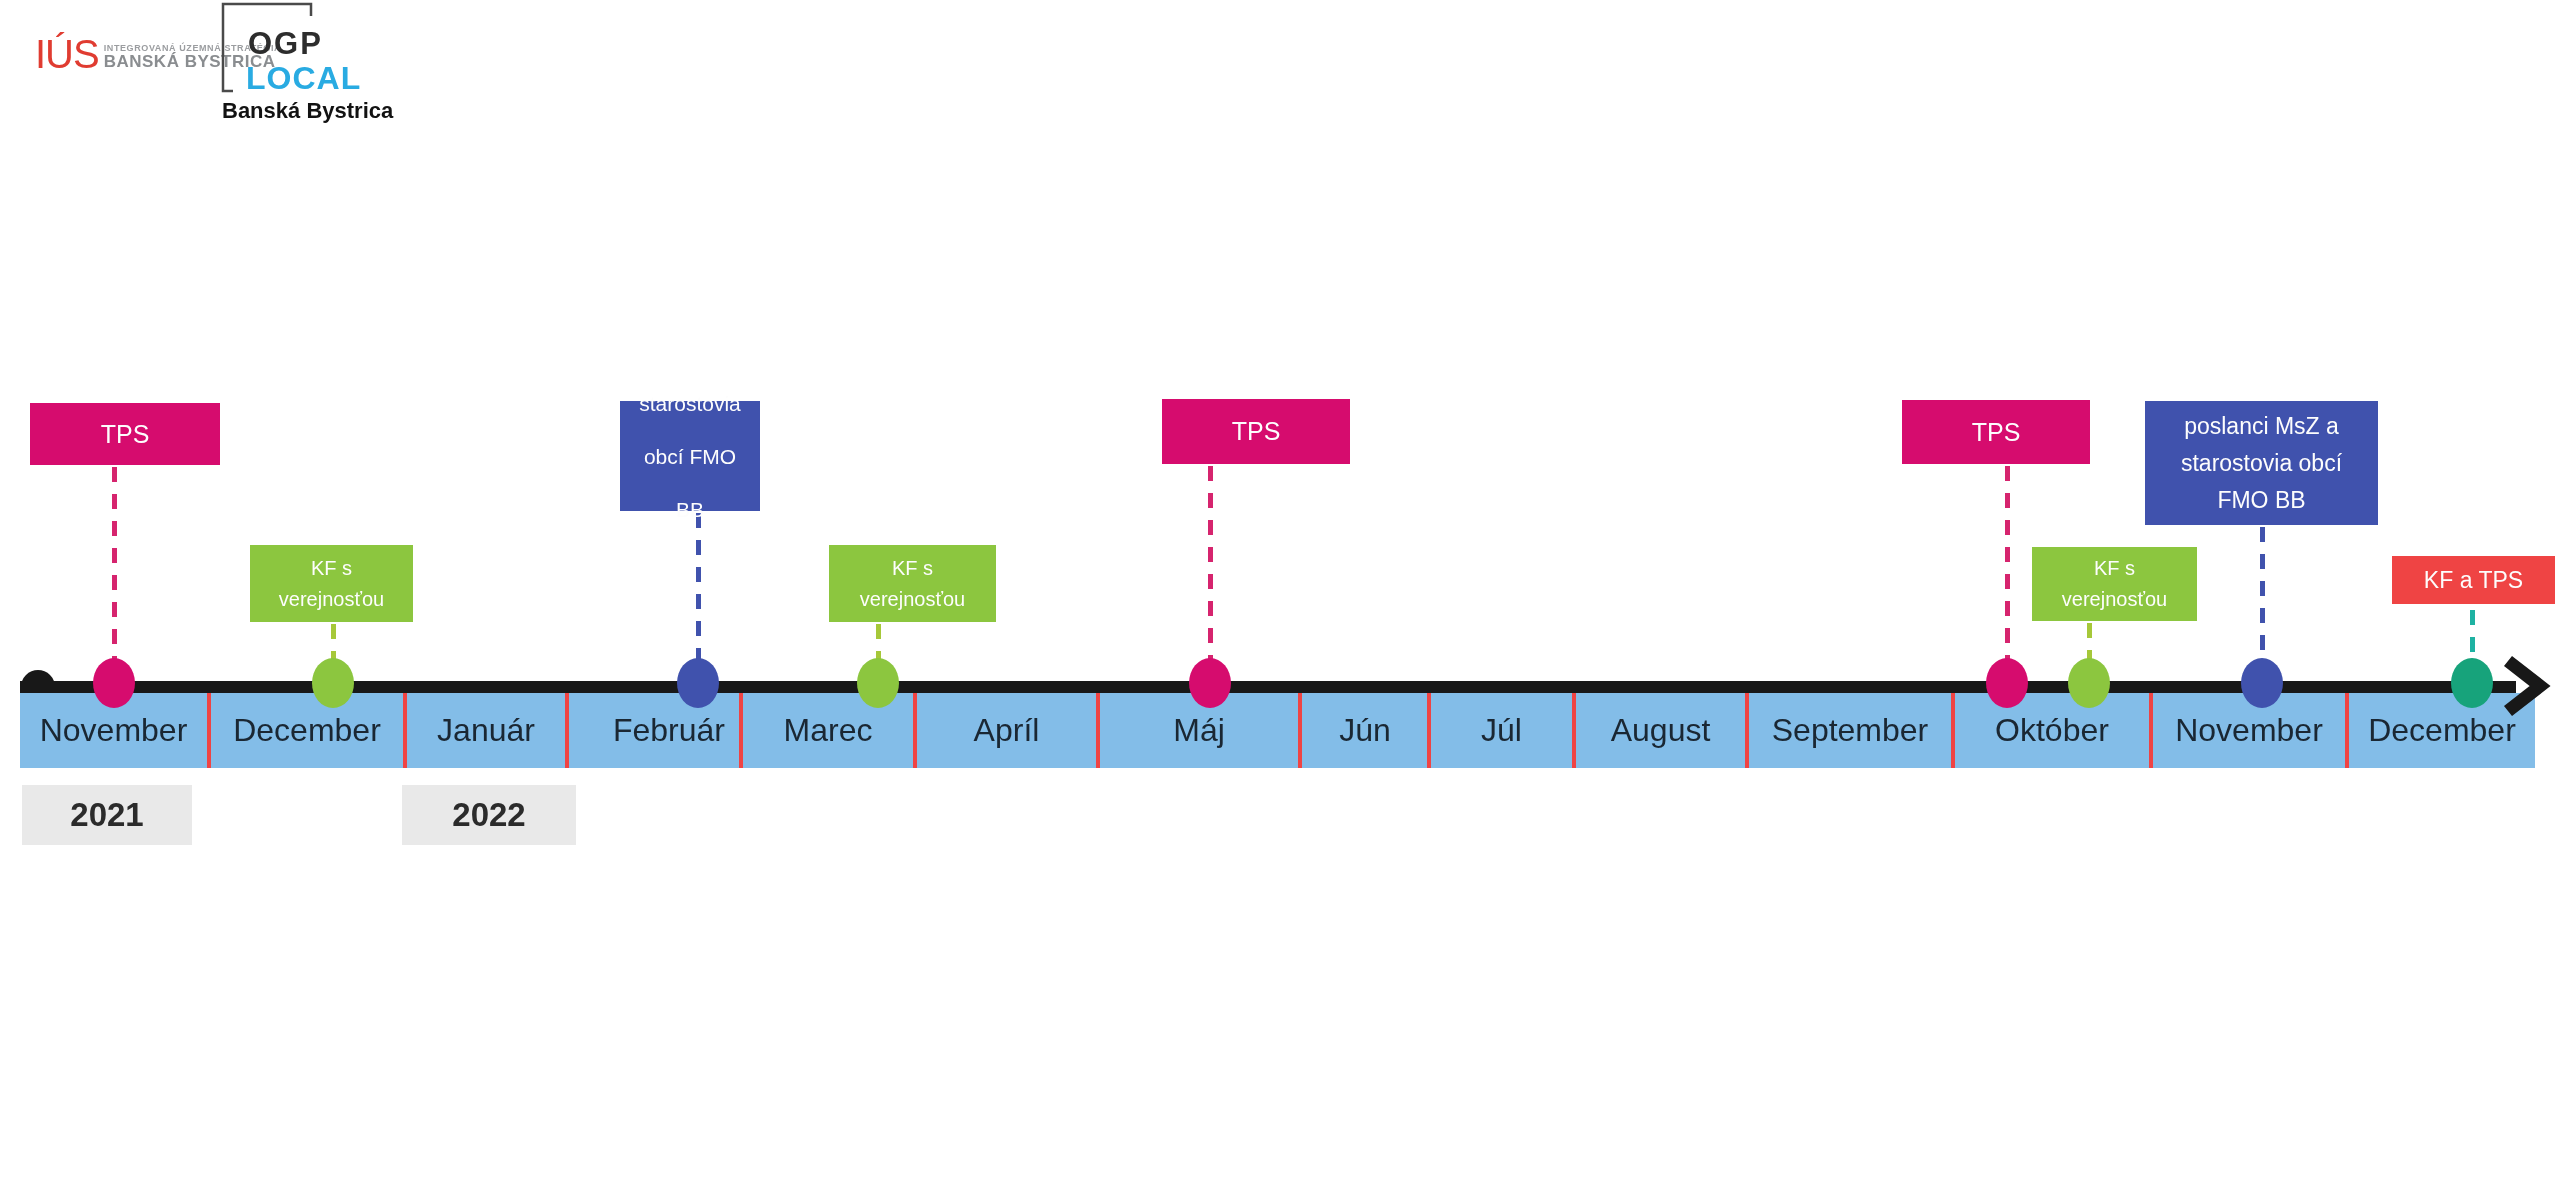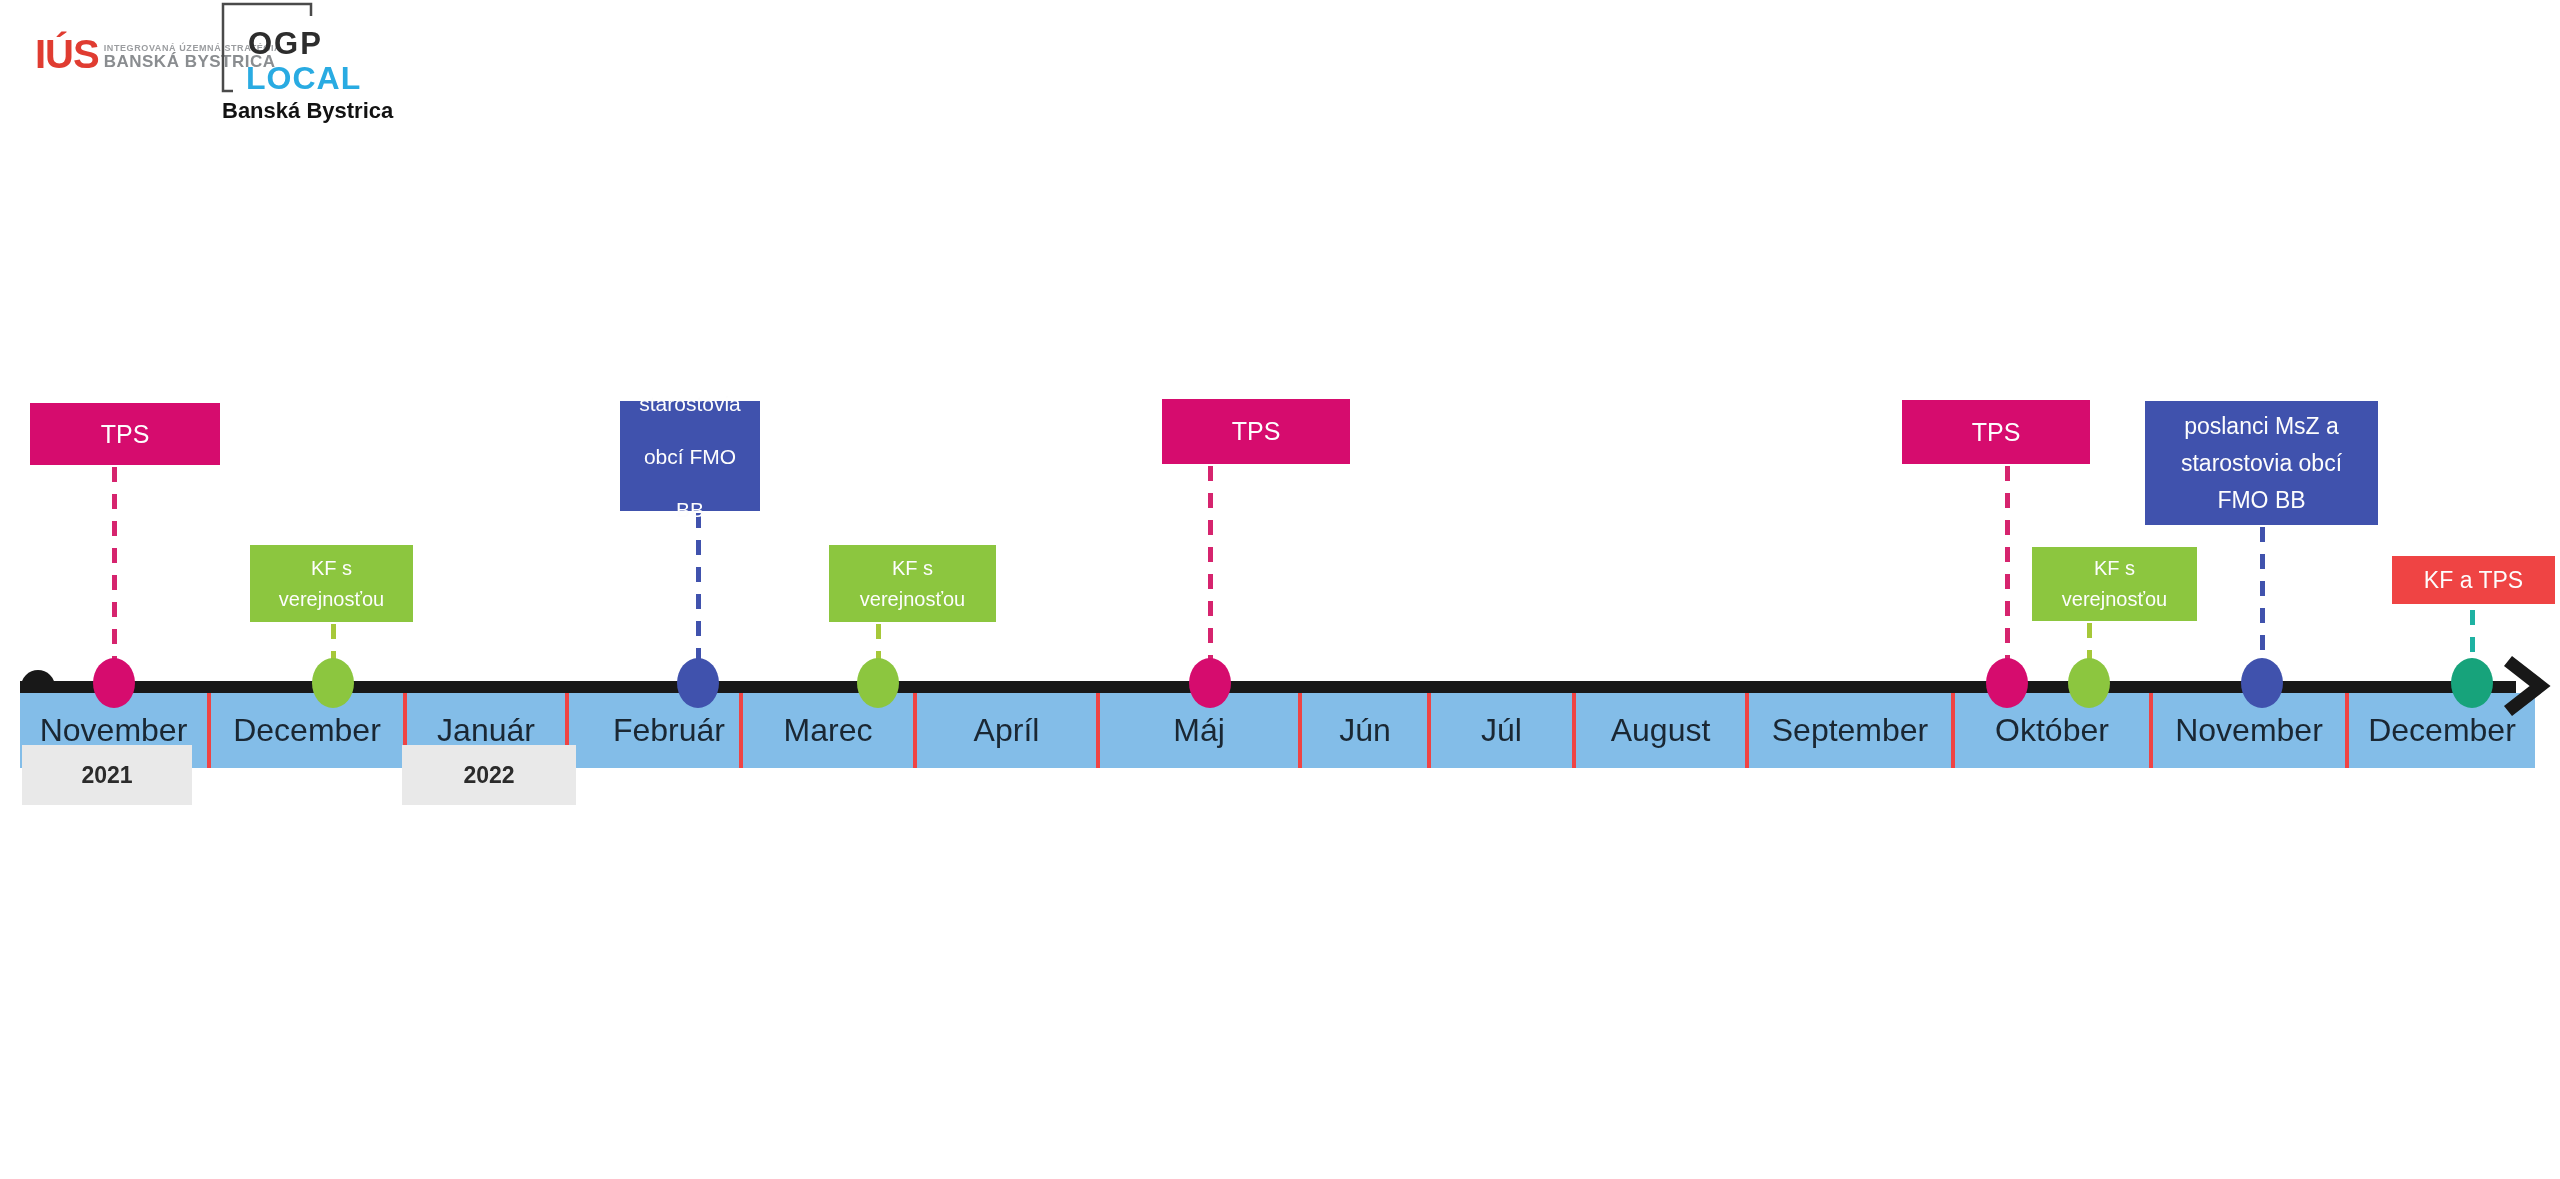--- a/index.html
+++ b/index.html
@@ -2,21 +2,21 @@
 <html style="--pink: #D60C6E; --green: #8CC63F; --blue: #4052AD; --cyan: #1FC7D4; --teal: #17A37B; --pink_dash: #D6246E; --green_dash: #A6C839; --blue_dash: #4052AD; --teal_dash: #1EB2A2; --bar_blue: #83BDE8; --axis_black: #181818; --month_text: #1A2733; --year_bg: #E9E9E9; --title_pink: #D2156B; --ius_red: #E03C31; --ogp_blue: #29ABE2;"><head>
 <meta charset="utf-8">
 <style>
   html,body{margin:0;padding:0;background:#fff;}
   .canvas{
     position:relative;width:2560px;height:1179px;overflow:hidden;background:#fff;
     font-family:"Liberation Sans","DejaVu Sans",sans-serif;
   }
   
   .ius-logo{position:absolute;left:35px;top:38px;display:flex;align-items:flex-end;}
-  .ius-abbr{font-size:40px;font-weight:700;letter-spacing:-1px;color:var(--ius_red);line-height:0.82;}
+  .ius-abbr{font-size:40px;font-weight:400;letter-spacing:-1px;color:var(--ius_red);line-height:0.82;}
   .ius-textblock{margin-left:5px;display:flex;flex-direction:column;}
   .ius-line1{font-size:9px;letter-spacing:0.6px;color:#9B9DA0;font-weight:700;}
   .ius-line2{font-size:17px;letter-spacing:0.5px;color:#8A8D90;font-weight:700;line-height:1.05;}
   .ogp-logo{position:absolute;left:221px;top:2px;width:180px;height:130px;}
   .ogp-bracket{position:absolute;left:0;top:0;}
   .ogp-line1{position:absolute;left:27px;top:24px;font-size:31px;font-weight:800;letter-spacing:2px;color:#2D2D2D;}
   .ogp-line2{position:absolute;left:25px;top:58px;font-size:32px;font-weight:800;letter-spacing:1px;color:var(--ogp_blue);}
   .ogp-line3{position:absolute;left:1px;top:96px;font-size:22px;font-weight:700;color:#121212;white-space:nowrap;}
   .page-title{
     position:absolute;left:0;top:24px;width:2480px;text-align:center;
@@ -37,22 +37,22 @@
   
   .tl-startcap{position:absolute;left:21px;top:670px;width:34px;height:34px;border-radius:50%;background:var(--axis_black);z-index:1;}
   .tl-line{position:absolute;left:20px;top:681px;width:2496px;height:12px;background:var(--axis_black);z-index:3;}
   .tl-arrow{position:absolute;left:2500px;top:655px;z-index:4;}
   .month-cell{
     position:absolute;top:693px;height:75px;display:flex;align-items:center;justify-content:center;
     box-sizing:border-box;font-size:32px;color:var(--month_text);z-index:2;
   }
   .month-cell.sep{border-left:4px solid #ef4444;}
   .year-badge{
-    position:absolute;top:745px;height:60px;display:flex;align-items:center;justify-content:center;
-    font-size:23px;font-weight:700;color:#2B2B2B;z-index:2;
+    position:absolute;top:785px;height:60px;display:flex;align-items:center;justify-content:center;
+    font-size:33px;font-weight:700;color:#2B2B2B;z-index:2;
   }
 </style>
 </head>
 <body>
 
 <div class="canvas">
 
   <div class="ius-logo">
     <div class="ius-abbr">IÚS</div>
     <div class="ius-textblock">

